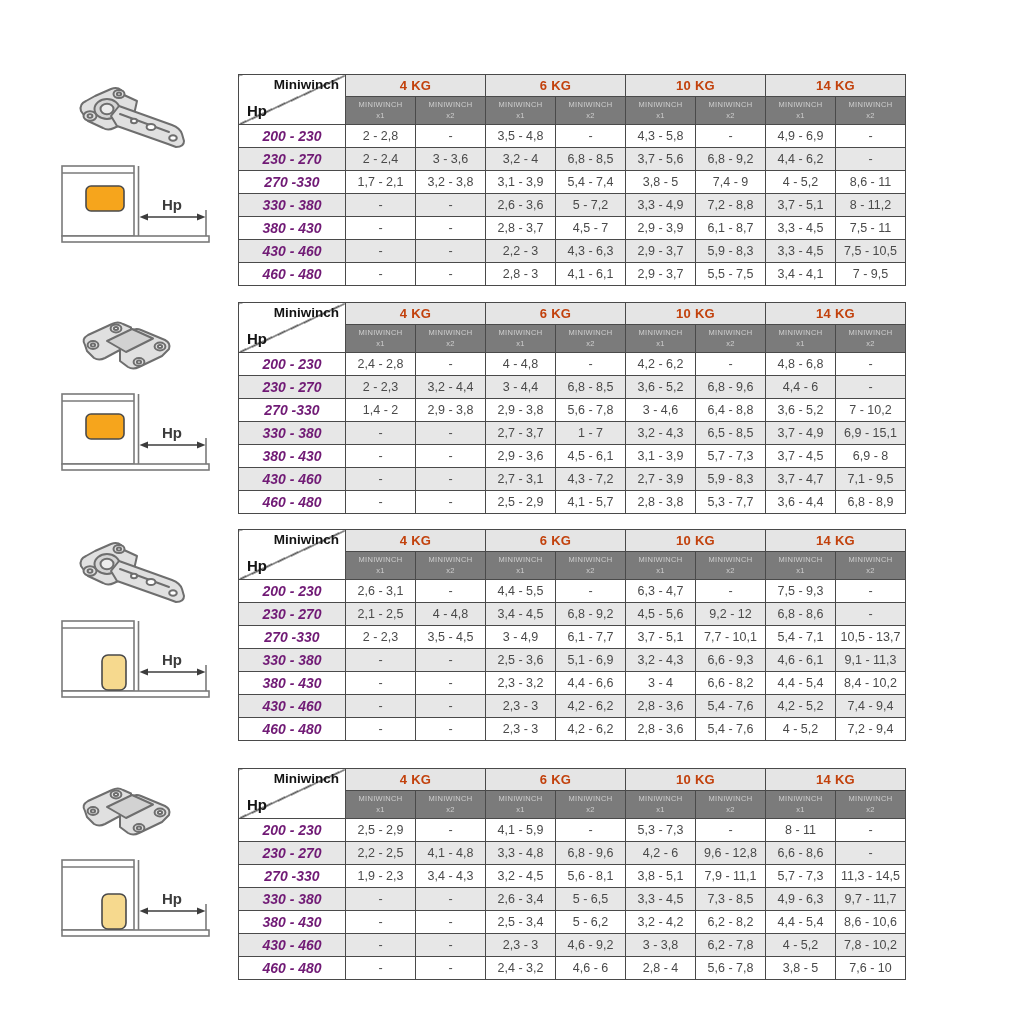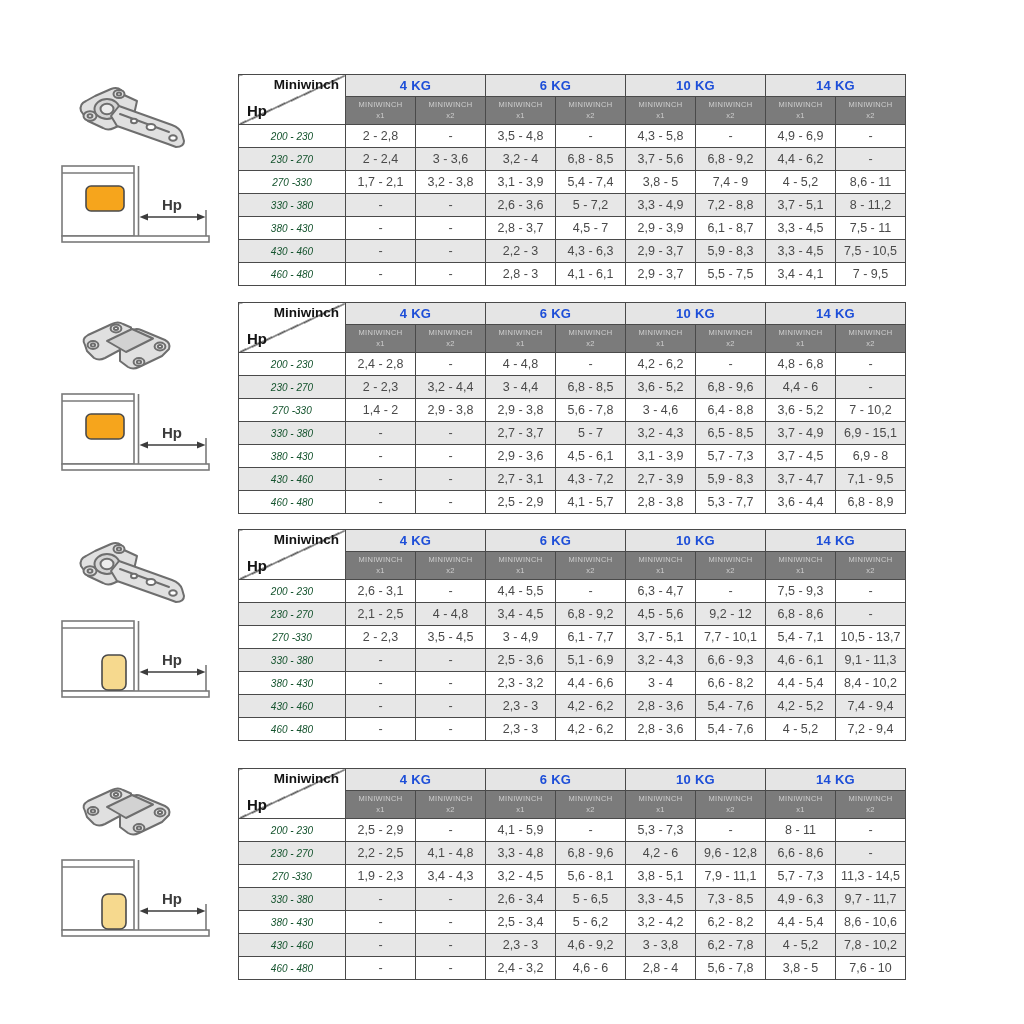--- a/index.html
+++ b/index.html
@@ -16,31 +16,31 @@
 
   
   table.spec-table{
     position:absolute;left:238px;top:0;width:668px;
     border-collapse:collapse;table-layout:fixed;
   }
   .spec-table th,.spec-table td{
     border:1px solid #4a4a4a;padding:0;text-align:center;vertical-align:middle;overflow:hidden;
   }
   .head-weights th.kg{
-    height:21px;background:#e5e5e5;color:#1d4ed8;
+    height:21px;background:#e5e5e5;color:#c2410c;
     font-size:13px;font-weight:bold;letter-spacing:.3px;
   }
   .head-subs th.sub{
     height:27px;background:#7b7b7b;color:#cfcfcf;
     font-size:7.5px;font-weight:normal;line-height:1.35;letter-spacing:.3px;
   }
   .spec-table tbody tr{height:23px;background:#ffffff;}
   .spec-table tbody tr:nth-child(even){background:#e7e7e7;}
   .spec-table tbody th.hp{
-    font-size:10px;font-weight:normal;font-style:italic;color:#14532d;
+    font-size:14px;font-weight:bold;font-style:italic;color:#701a75;
   }
   .spec-table tbody td{font-size:12.5px;color:#4a4a4a;}
 
   
   th.corner{
     position:relative;background:
       linear-gradient(to bottom right,#ffffff 49%,#5a5a5a 49%,#5a5a5a 50.8%,#ffffff 50.8%);
   }
   th.corner .c-top{
     position:absolute;top:2px;right:6px;font-size:13.5px;font-weight:bold;color:#141414;font-style:normal;
@@ -359,21 +359,21 @@
           <td>3 - 4,6</td>
           <td>6,4 - 8,8</td>
           <td>3,6 - 5,2</td>
           <td>7 - 10,2</td>
         </tr>
         <tr>
           <th class="hp">330 - 380</th>
           <td>-</td>
           <td>-</td>
           <td>2,7 - 3,7</td>
-          <td>5 - 7</td>
+          <td>1 - 7</td>
           <td>3,2 - 4,3</td>
           <td>6,5 - 8,5</td>
           <td>3,7 - 4,9</td>
           <td>6,9 - 15,1</td>
         </tr>
         <tr>
           <th class="hp">380 - 430</th>
           <td>-</td>
           <td>-</td>
           <td>2,9 - 3,6</td>

